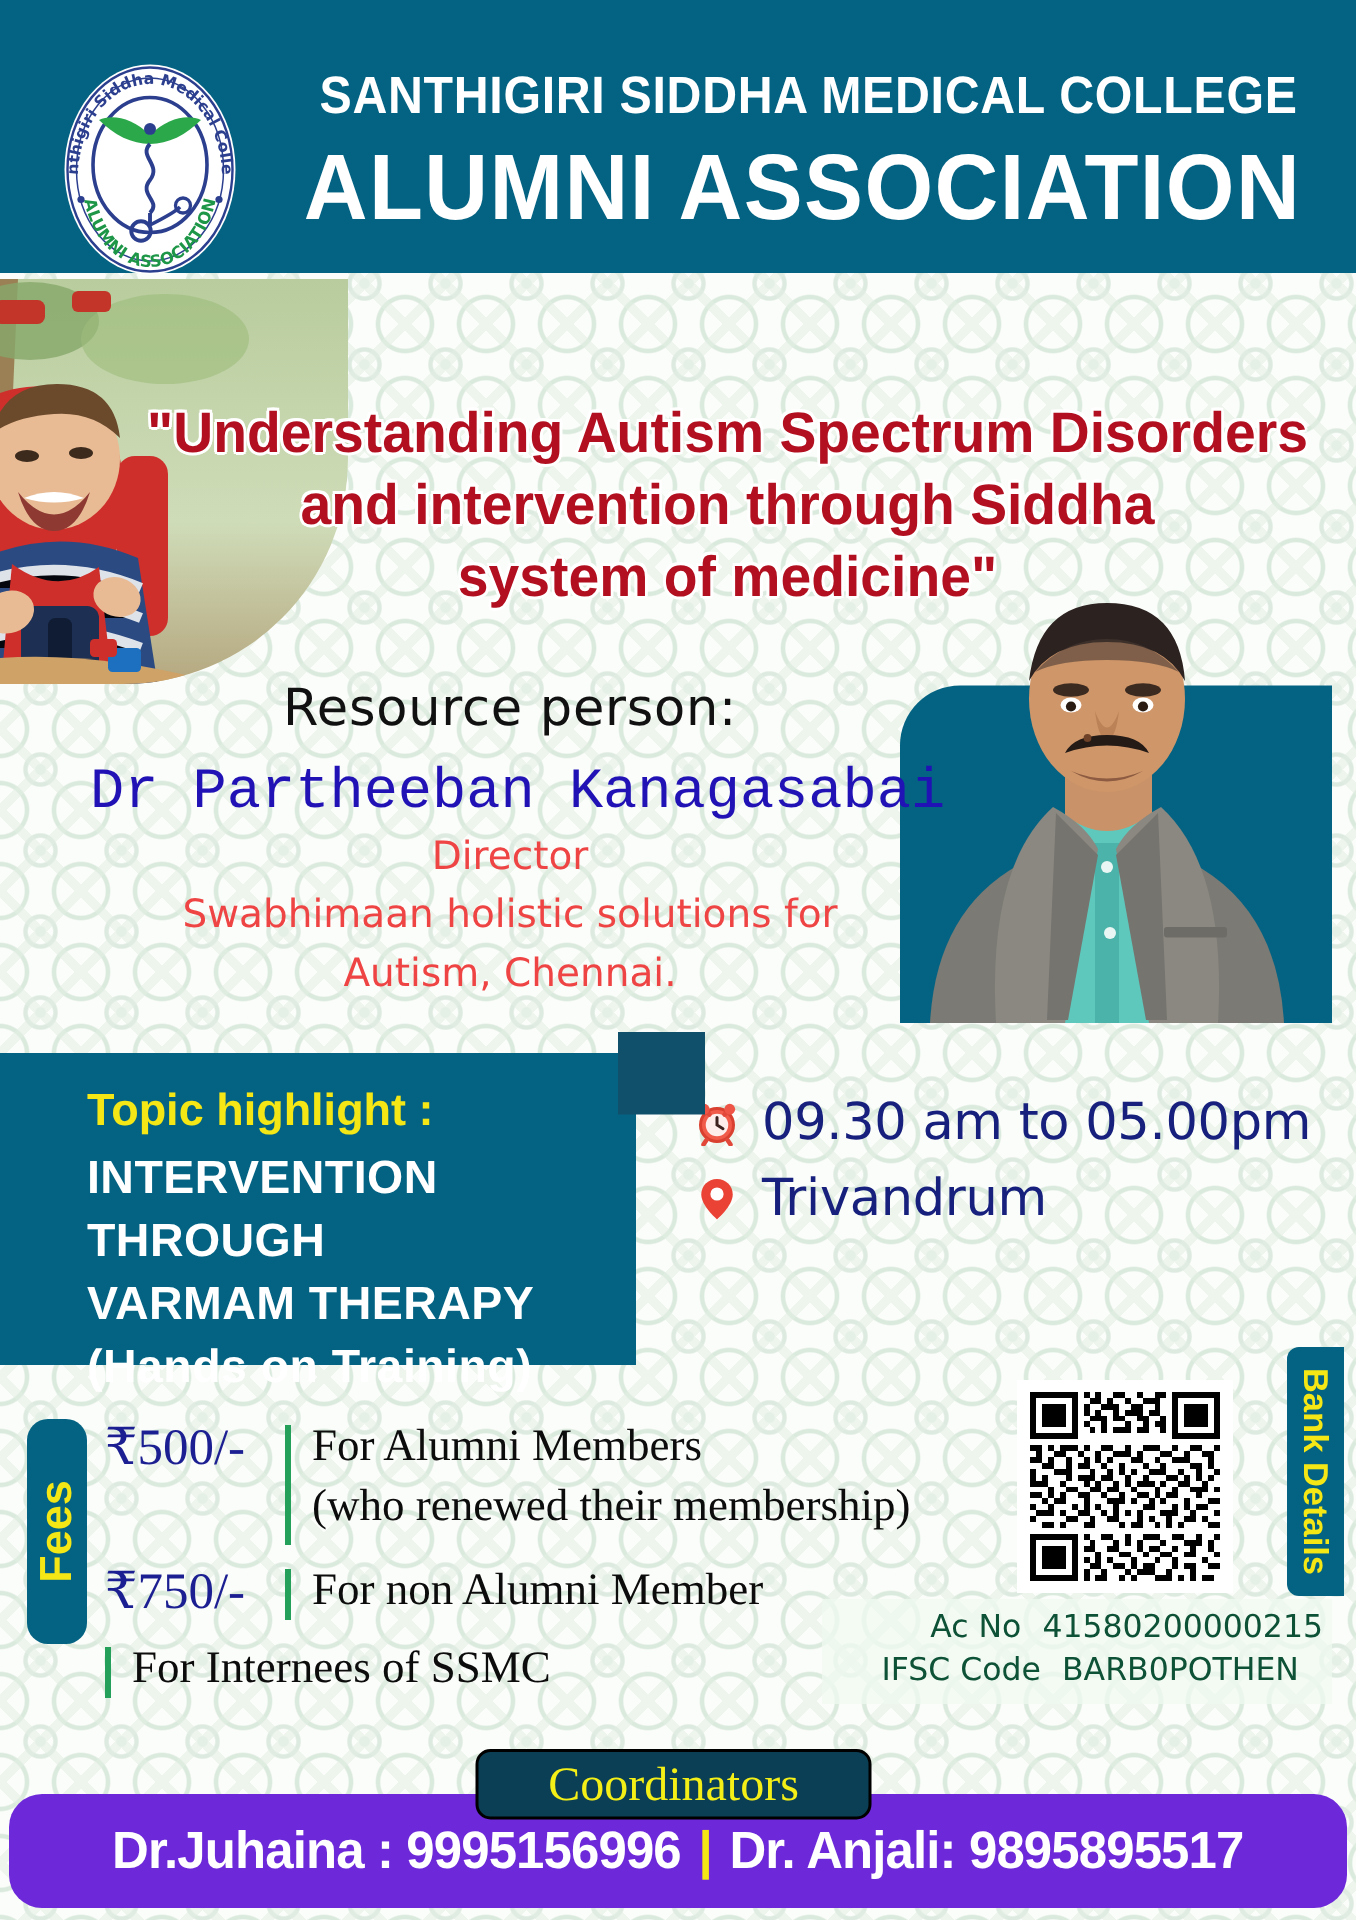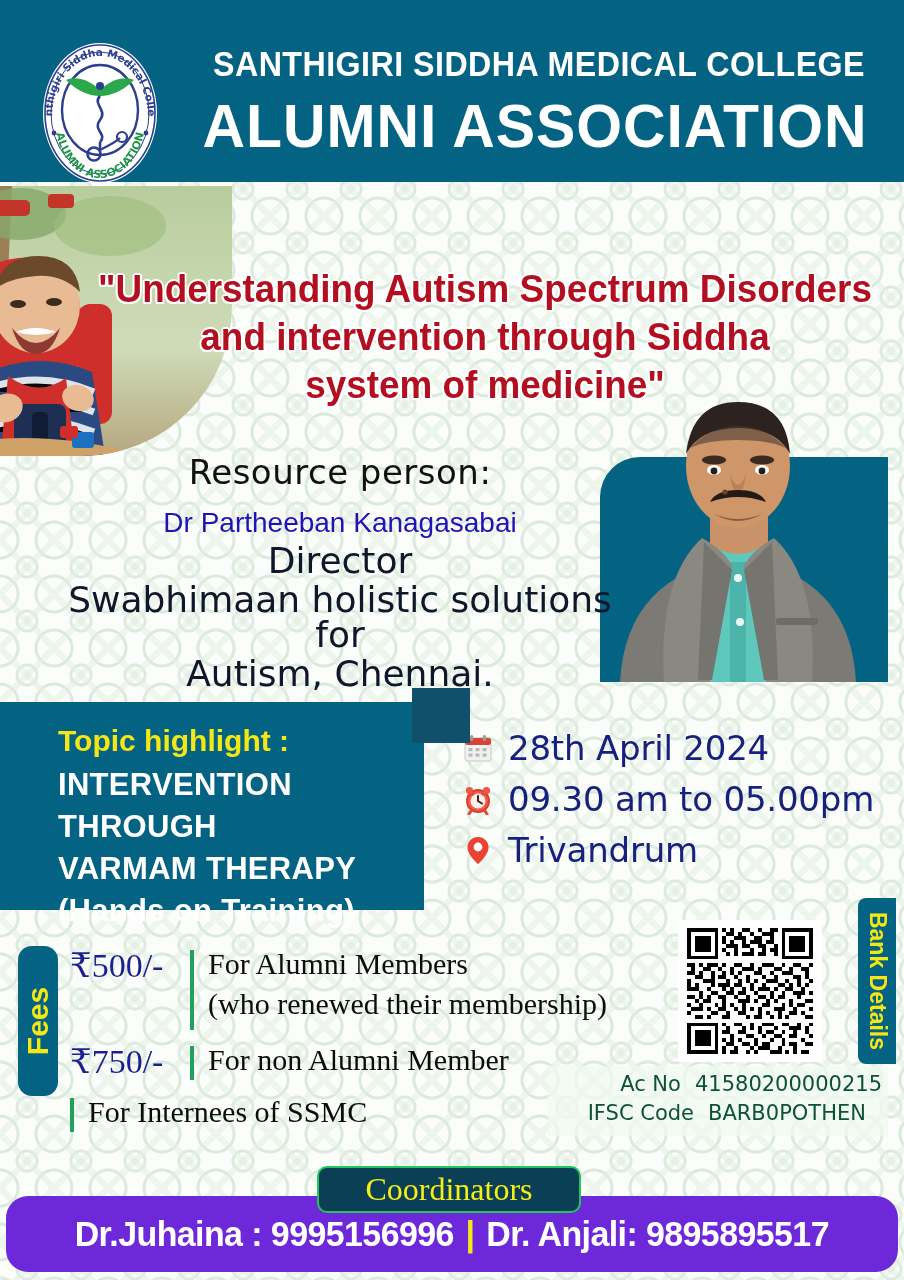--- a/index.html
+++ b/index.html
@@ -127,27 +127,27 @@
   .resource {
     position: absolute; left: 60px; top: 452px; width: 560px;
     text-align: center; z-index: 5;
   }
   .res-label {
     font-family: "DejaVu Sans", sans-serif;
     font-weight: 400; font-size: 34px; color: #111111;
     letter-spacing: .5px;
   }
   .res-name {
-    font-family: Liberation Sans, sans-serif;
-    font-weight: 400; font-size: 28px; color: #2012b5;
+    font-family: Liberation Mono, monospace;
+    font-weight: 400; font-size: 38px; color: #2012b5;
     margin-top: 15px; letter-spacing: 0px; white-space: nowrap;
   }
   .res-sub {
     font-family: "DejaVu Sans", sans-serif;
-    font-weight: 400; font-size: 36px; color: #0f172a;
+    font-weight: 400; font-size: 26px; color: #ef4444;
     line-height: 35px; margin-top: 4px;
   }
 
   
   .dark-square {
     position: absolute; left: 412px; top: 688px;
     width: 58px; height: 55px; background: #10506a; z-index: 6;
   }
   .topic-panel {
     position: absolute; left: 0; top: 702px;
@@ -231,21 +231,21 @@
     font-family: "DejaVu Sans", sans-serif;
     font-size: 21px; color: #0d5136; line-height: 29px;
   }
   .bank-key { width: 140px; text-align: right; }
   .bank-val { text-align: left; }
 
   
   .coord-tab {
     position: absolute; left: 317px; top: 1166px;
     width: 264px; height: 47px;
-    background: #0b3f55; border: 2px solid #22c55e;
+    background: #0b3f55; border: 2px solid #000000;
     border-radius: 10px; z-index: 7;
     display: flex; align-items: center; justify-content: center;
   }
   .coord-tab span {
     font-family: "Liberation Serif", "DejaVu Serif", serif;
     font-size: 32px; color: #f5ef18;
   }
   .bottom-bar {
     position: absolute; left: 6px; bottom: 8px;
     width: 892px; height: 76px;
@@ -412,39 +412,20 @@
   <div class="topic-panel">
     <div class="topic-label">Topic highlight :</div>
     <div class="topic-body">
       <div>INTERVENTION THROUGH</div>
       <div>VARMAM THERAPY</div>
       <div>(Hands on Training)</div>
     </div>
   </div>
 
   <div class="details">
-    <div class="detail-row">
-      <span class="detail-ico">
-        <svg width="32" height="32" viewBox="0 0 32 32">
-          <rect x="3" y="6" width="26" height="23" rx="2.5" fill="#f2f2f2" stroke="#c9c9c9"></rect>
-          <rect x="3" y="6" width="26" height="7" rx="2.5" fill="#d94436"></rect>
-          <rect x="8" y="3" width="3.2" height="6" rx="1.5" fill="#9c9c9c"></rect>
-          <rect x="20.8" y="3" width="3.2" height="6" rx="1.5" fill="#9c9c9c"></rect>
-          <g fill="#b9b9b9">
-            <rect x="6.5" y="16" width="4" height="3.2"></rect>
-            <rect x="13.5" y="16" width="4" height="3.2"></rect>
-            <rect x="20.5" y="16" width="4" height="3.2"></rect>
-            <rect x="6.5" y="21.5" width="4" height="3.2"></rect>
-            <rect x="13.5" y="21.5" width="4" height="3.2"></rect>
-            <rect x="20.5" y="21.5" width="4" height="3.2"></rect>
-          </g>
-        </svg>
-      </span>
-      <span class="detail-txt">28th April 2024</span>
-    </div>
     <div class="detail-row">
       <span class="detail-ico">
         <svg width="32" height="32" viewBox="0 0 32 32">
           <circle cx="16" cy="18" r="11" fill="#f15b4a" stroke="#d9402f" stroke-width="2"></circle>
           <circle cx="16" cy="18" r="7.5" fill="#fdeeec"></circle>
           <path d="M6 7 l5 4 M26 7 l-5 4" stroke="#e2483a" stroke-width="3" stroke-linecap="round"></path>
           <circle cx="7.5" cy="7.5" r="3.6" fill="#ee5546"></circle>
           <circle cx="24.5" cy="7.5" r="3.6" fill="#ee5546"></circle>
           <path d="M16 13 v5 l4 2.5" stroke="#3d2320" stroke-width="2" fill="none" stroke-linecap="round"></path>
           <path d="M9 28 l-2 3 M23 28 l2 3" stroke="#e2483a" stroke-width="3" stroke-linecap="round"></path>

